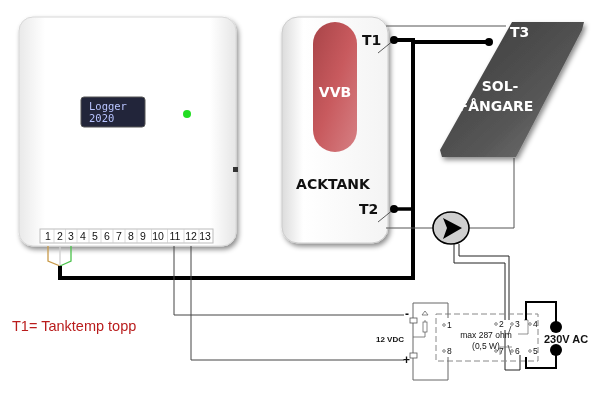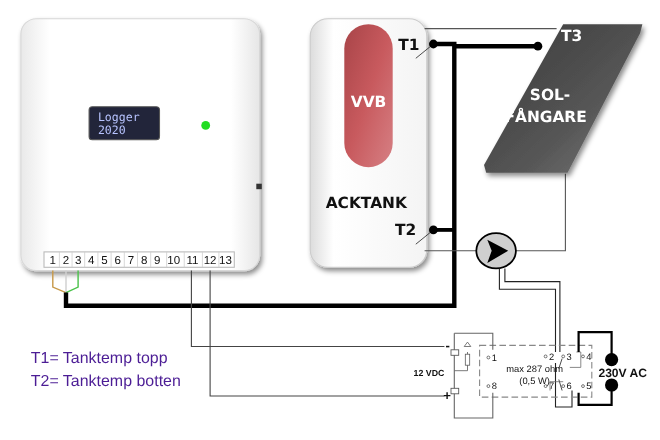--- a/index.html
+++ b/index.html
@@ -1,20 +1,20 @@
 <!DOCTYPE html>
 <html><head>
 <meta charset="utf-8">
 <style>
   html,body{margin:0;padding:0;background:#ffffff;}
   body{width:600px;height:400px;position:relative;overflow:hidden;font-family:"Liberation Sans",sans-serif;}
   svg{position:absolute;left:0;top:0;}
   .lbl-bold{font-family:"DejaVu Sans",sans-serif;font-weight:bold;}
   .mono{font-family:"DejaVu Sans Mono",monospace;}
-  .legend{position:absolute;left:28px;top:316px;font-family:"Liberation Sans",sans-serif;font-size:14.5px;line-height:21px;color:#4c1d95;}
+  .legend{position:absolute;left:12px;top:316px;font-family:"Liberation Sans",sans-serif;font-size:14.5px;line-height:21px;color:#b91c1c;}
   .legend div{white-space:nowrap;}
 </style>
 </head>
 <body>
 
 <svg width="600" height="400" viewBox="0 0 600 400">
   <defs>
     <linearGradient id="boxGrad" x1="0" y1="0" x2="1" y2="0">
       <stop offset="0" stop-color="#e9e9e9"></stop>
       <stop offset="0.12" stop-color="#ffffff"></stop>
@@ -174,14 +174,13 @@
     <polyline points="526,320 526,302 556,302 556,328" fill="none" stroke="#000" stroke-width="2"></polyline>
     <polyline points="526,357 526,368 556,368 556,352" fill="none" stroke="#000" stroke-width="2"></polyline>
     <circle cx="556" cy="327" r="6" fill="#000"></circle>
     <circle cx="556" cy="350" r="6" fill="#000"></circle>
     <text x="544" y="343" font-size="11" font-weight="bold" fill="#111">230V AC</text>
   </g>
 </svg>
 
 <div class="legend">
   <div>T1= Tanktemp topp</div>
-  <div>T2= Tanktemp botten</div>
 </div>
 
 </body></html>

